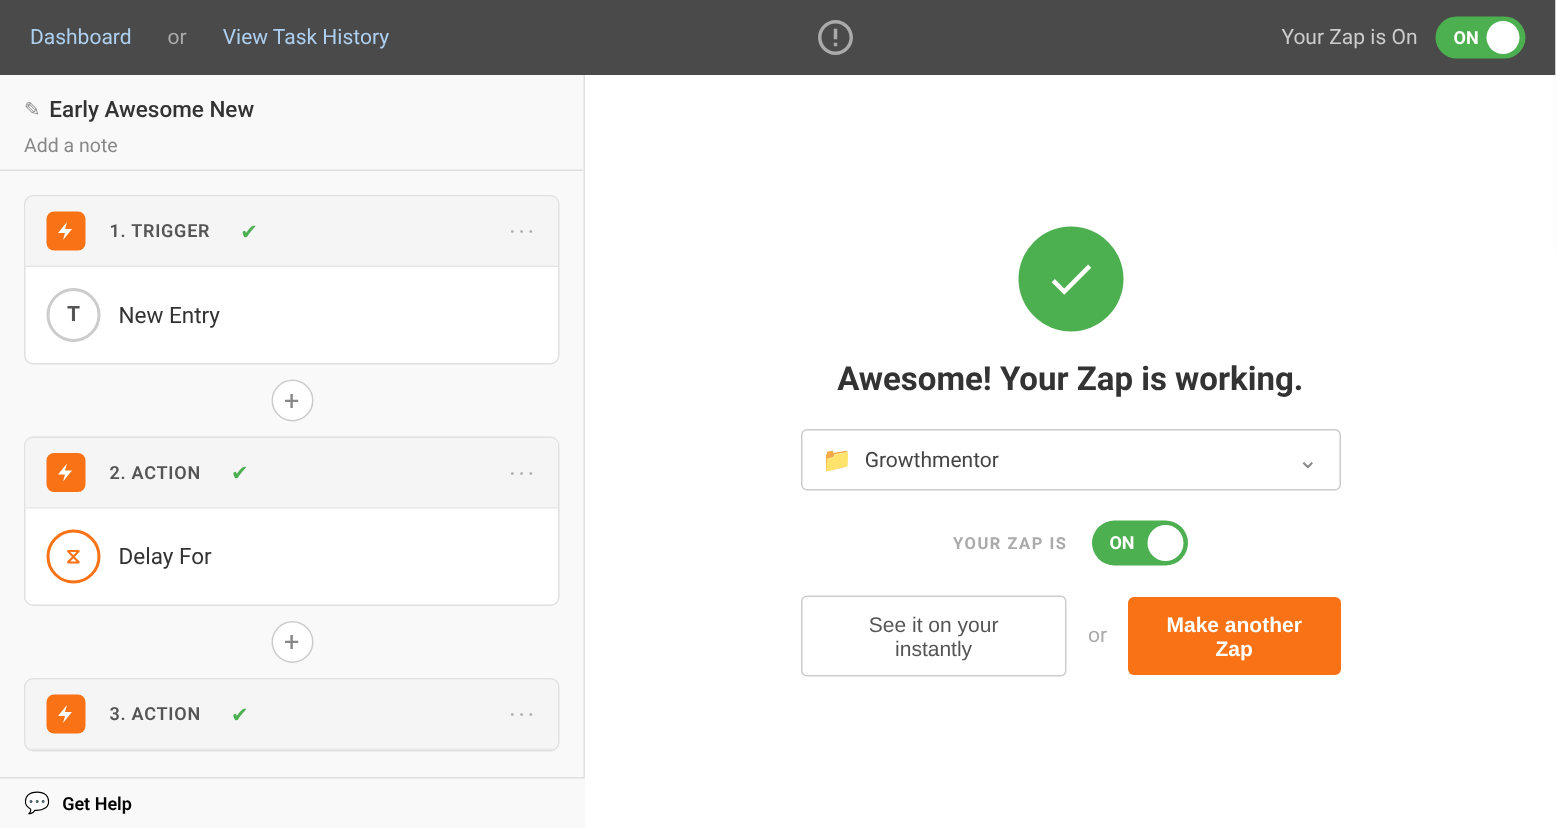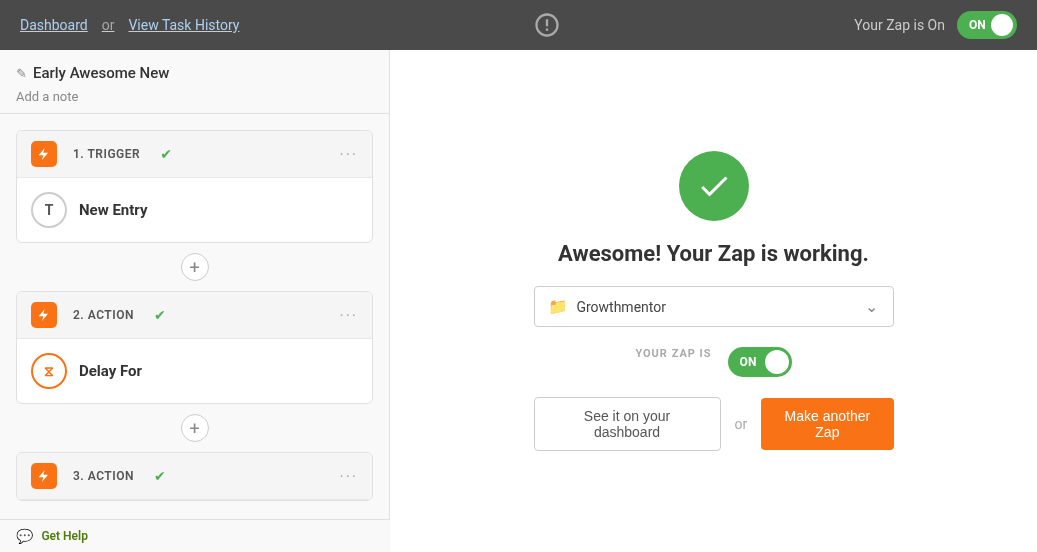--- a/index.html
+++ b/index.html
@@ -7,21 +7,21 @@
 
     
     .topbar {
       background: #4a4a4a;
       height: 50px;
       display: flex;
       align-items: center;
       justify-content: space-between;
       padding: 0 20px;
     }
-    .topbar-left { display: flex; align-items: center; gap: 14px; color: #ccc; font-size: 14px; text-decoration: underline; }
+    .topbar-left { display: flex; align-items: center; gap: 24px; color: #ccc; font-size: 14px; }
     .topbar-left a { color: #aed0f0; text-decoration: none; font-size: 14px; }
     .topbar-left span { color: #aaa; }
     .topbar-center { display: flex; align-items: center; }
     .topbar-center svg { width: 28px; height: 28px; fill: #aaa; }
     .topbar-right { display: flex; align-items: center; gap: 12px; color: #ccc; font-size: 14px; }
     .zap-status-label { color: #ccc; font-size: 14px; }
     .toggle-pill {
       background: #4caf50;
       border-radius: 20px;
       width: 60px;
@@ -106,21 +106,21 @@
     .step-check { color: #4caf50; font-size: 14px; margin-left: 4px; }
     .step-dots { color: #aaa; font-size: 16px; cursor: pointer; letter-spacing: 2px; }
     .step-body { display: flex; align-items: center; padding: 14px; gap: 12px; }
     .step-app-icon {
       width: 36px; height: 36px; border-radius: 50%;
       border: 2px solid #e0e0e0;
       background: white;
       display: flex; align-items: center; justify-content: center;
       font-size: 14px; font-weight: bold; color: #555;
     }
-    .step-name { font-size: 15px; font-weight: 700; color: #333; }
+    .step-name { font-size: 15px; font-weight: 400; color: #333; }
     .add-step-btn {
       display: flex; align-items: center; justify-content: center;
       width: 28px; height: 28px;
       border-radius: 50%; background: white; border: 1px solid #ccc;
       color: #888; font-size: 18px; cursor: pointer;
       margin: 10px auto;
     }
 
     
     .right-panel {
@@ -158,20 +158,21 @@
       margin-bottom: 20px;
       cursor: pointer;
       background: white;
     }
     .folder-dropdown-left { display: flex; align-items: center; gap: 8px; color: #444; font-size: 14px; }
     .folder-icon { color: #888; font-size: 16px; }
     .chevron-down { color: #888; font-size: 16px; }
 
     .zap-is-row {
       display: flex;
+      align-items: center;
       gap: 16px;
       margin-bottom: 20px;
     }
     .zap-is-label { font-size: 11px; font-weight: 700; color: #aaa; text-transform: uppercase; letter-spacing: 1px; }
     .toggle-pill-main {
       background: #4caf50;
       border-radius: 20px;
       width: 64px;
       height: 30px;
       display: flex;
@@ -211,35 +212,35 @@
     }
     .btn-or { color: #aaa; font-size: 14px; }
     .btn-make-zap {
       background: #f97316;
       color: white;
       border: none;
       font-size: 14px;
       padding: 10px 12px;
       border-radius: 4px;
       cursor: pointer;
-      font-weight: 400;
+      font-weight: 700;
     }
 
     
     .bottom-bar {
       position: absolute; bottom: 0; left: 0;
       width: 390px;
       background: #f9f9f9;
       border-top: 1px solid #e0e0e0;
       padding: 8px 16px;
       display: flex; align-items: center; gap: 8px;
       font-size: 12px; color: #555;
     }
     .bottom-bar-icon { color: #4a90d9; font-size: 14px; }
-    .bottom-bar-link { color: #4d7c0f; font-weight: 600; }
+    .bottom-bar-link { color: #000000; font-weight: 600; }
     .bottom-bar-sep { color: #aaa; }
   </style>
 </head>
 <body>
 
 <div class="topbar">
   <div class="topbar-left">
     <a href="#">Dashboard</a>
     <span>or</span>
     <a href="#">View Task History</a>
@@ -362,21 +363,21 @@
       <div class="zap-is-row">
         <span class="zap-is-label">YOUR ZAP IS</span>
         <div class="toggle-pill-main">
           <span class="toggle-pill-main-label">ON</span>
           <div class="toggle-knob-main"></div>
         </div>
       </div>
 
 
       <div class="action-row">
-        <button class="btn-dashboard">See it on your dashboard</button>
+        <button class="btn-dashboard">See it on your instantly</button>
         <span class="btn-or">or</span>
         <button class="btn-make-zap">Make another Zap</button>
       </div>
 
     </div>
   </div>
 
 </div>
 
 </body></html>

